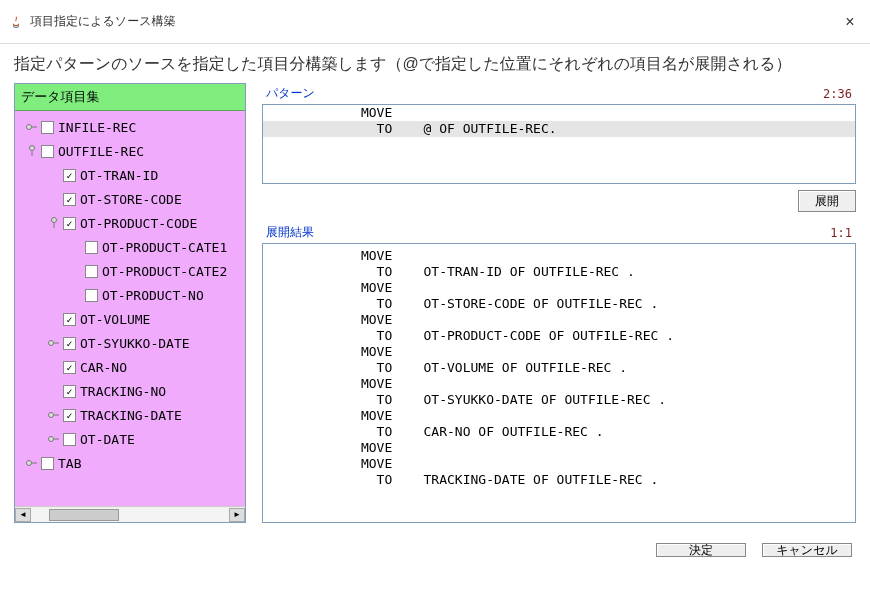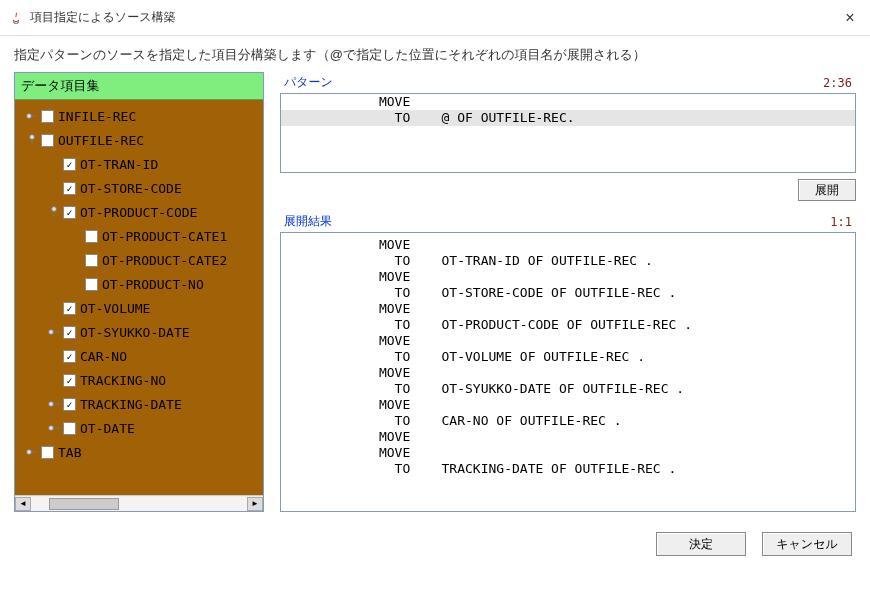--- a/index.html
+++ b/index.html
@@ -1,25 +1,25 @@
 <!DOCTYPE html>
 <html><head>
 <meta charset="utf-8">
 <style>
 * { box-sizing: border-box; margin: 0; padding: 0; }
 body { font-family: "MS PGothic", "Meiryo", sans-serif; font-size: 12px; background: #fff; width: 870px; height: 593px; overflow: hidden; }
-.titlebar { height: 36px; display: flex; align-items: center; padding: 0 8px; border-bottom: 1px solid #ddd; }
+.titlebar { height: 44px; display: flex; align-items: center; padding: 0 8px; border-bottom: 1px solid #ddd; }
 .titlebar .java-icon { width: 16px; height: 16px; margin-right: 6px; display: inline-flex; align-items: center; justify-content: center; }
 .titlebar .title { flex: 1; font-size: 12px; color: #333; }
 .titlebar .close { width: 24px; text-align: center; font-size: 16px; color: #333; cursor: pointer; }
-.description { padding: 10px 14px 8px; color: #333; font-size: 13px; }
+.description { padding: 10px 14px 8px; color: #333; font-size: 16px; }
 .main-area { display: flex; padding: 0 14px 10px; gap: 16px; }
-.left-panel { width: 250px; border: 1px solid #7f9db9; display: flex; flex-direction: column; }
+.left-panel { width: 232px; border: 1px solid #7f9db9; display: flex; flex-direction: column; }
 .left-header { background: #7fee7f; padding: 4px 6px; font-size: 13px; color: #000; border-bottom: 1px solid #5fa05f; }
-.tree-container { flex: 1; background: #a16207; overflow: hidden; position: relative; }
+.tree-container { flex: 1; background: #f0abfc; overflow: hidden; position: relative; }
 .tree { padding: 4px 2px; font-family: "MS Gothic", monospace; font-size: 13px; color: #000; }
 .tree-row { display: flex; align-items: center; height: 24px; white-space: nowrap; }
 .tree-indent { display: inline-block; }
 .toggle { width: 14px; height: 14px; display: inline-flex; align-items: center; justify-content: center; font-size: 10px; color: #333; cursor: pointer; margin-right: 2px; }
 .toggle-spacer { width: 16px; display: inline-block; }
 .checkbox { width: 13px; height: 13px; border: 1px solid #888; background: #fff; display: inline-flex; align-items: center; justify-content: center; margin-right: 4px; font-size: 10px; cursor: pointer; }
 .checkbox.checked::before { content: "✓"; color: #000; font-weight: bold; }
 .tree-label { }
 .hscroll { height: 16px; background: #efefef; border-top: 1px solid #ccc; display: flex; align-items: center; }
 .hscroll .btn { width: 16px; height: 14px; background: #ddd; border: 1px solid #aaa; display: flex; align-items: center; justify-content: center; font-size: 8px; cursor: pointer; }
@@ -31,21 +31,21 @@
 .section-title { color: #0033cc; font-size: 12px; }
 .section-pos { color: #7f1d1d; font-size: 12px; font-family: monospace; }
 .pattern-box { border: 1px solid #7f9db9; height: 80px; background: #fff; font-family: "MS Gothic", monospace; font-size: 13px; color: #000; overflow: hidden; }
 .pattern-line { height: 16px; padding: 0 4px; white-space: pre; }
 .pattern-line.highlight { background: #e5e5e5; }
 .expand-row { display: flex; justify-content: flex-end; padding: 6px 0 10px; }
 .btn-expand { min-width: 58px; height: 22px; border: 1px solid #888; background: #efefef; font-size: 12px; cursor: pointer; display: flex; align-items: center; justify-content: center; box-shadow: inset 1px 1px 0 #fff; }
 .result-box { border: 1px solid #7f9db9; flex: 1; background: #fff; font-family: "MS Gothic", monospace; font-size: 13px; color: #000; padding: 4px; overflow: hidden; min-height: 280px; }
 .result-line { white-space: pre; height: 16px; }
 .bottom-row { display: flex; justify-content: flex-end; gap: 16px; padding: 10px 18px 12px; }
-.btn-main { min-width: 90px; height: 24px; border: 1px solid #888; background: #efefef; font-size: 12px; cursor: pointer; display: flex; align-items: center; justify-content: center; box-shadow: inset 1px 1px 0 #fff; }
+.btn-main { min-width: 90px; height: 14px; border: 1px solid #888; background: #efefef; font-size: 12px; cursor: pointer; display: flex; align-items: center; justify-content: center; box-shadow: inset 1px 1px 0 #fff; }
 </style>
 </head>
 <body>
 
 <div class="titlebar">
   <span class="java-icon">
     <svg width="14" height="14" viewBox="0 0 16 16">
         <path d="M5 10c0 1 1 2 3 2s3-1 3-2" fill="none" stroke="#d0521e" stroke-width="1.2"></path>
         <path d="M5 12c0 1 1 2 3 2s3-1 3-2" fill="none" stroke="#5382a1" stroke-width="1.2"></path>
         <path d="M8 2c2 2-1 3 0 5" fill="none" stroke="#d0521e" stroke-width="1.2"></path>

